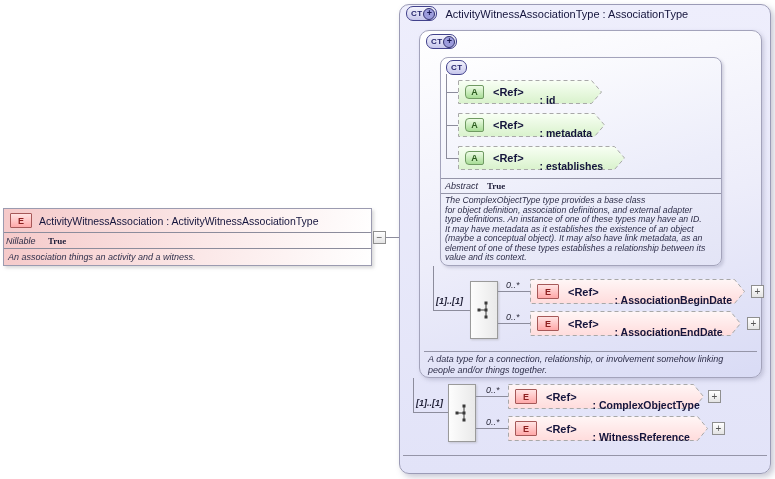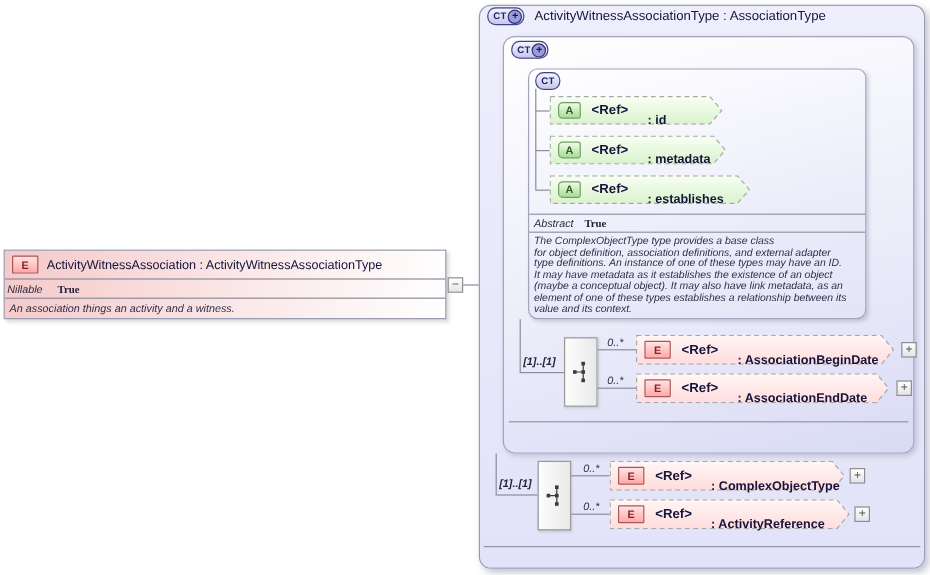--- a/index.html
+++ b/index.html
@@ -217,20 +217,22 @@
       </svg>
     <div class="content">
       <span class="eicon">E</span>
       <span class="ref">&lt;Ref&gt;</span>
       <span class="nm">: AssociationEndDate</span>
     </div>
   </div>
   <div class="xbox" style="left:747px;top:317px">+</div>
 
   <div class="hline" style="left:424px;top:351px;width:333px"></div>
+  <div class="abs ann" style="left:428px;top:354px;width:330px">A data type for a connection, relationship, or involvement somehow linking
+people and/or things together.</div>
 
   <div class="vline" style="left:413px;top:378px;height:34px"></div>
   <div class="hline" style="left:413px;top:412px;width:35px;background:#8c8c9c"></div>
   <span class="abs card" style="left:416px;top:398px">[1]..[1]</span>
   <div class="seqbox" style="left:448px;top:384px">
     <svg width="26" height="56" viewBox="0 0 26 56">
       <line x1="8" y1="28" x2="15" y2="28" stroke="#3a3a3a"></line>
       <line x1="15" y1="21" x2="15" y2="35" stroke="#3a3a3a"></line>
       <rect x="6.5" y="26.5" width="3" height="3" fill="#3a3a3a"></rect>
       <rect x="13.5" y="19.5" width="3" height="3" fill="#3a3a3a"></rect>
@@ -255,21 +257,21 @@
   </div>
   <div class="xbox" style="left:708px;top:390px">+</div>
 
   <div class="arrow" style="left:508px;top:416px;width:200px;height:25px">
     <svg width="200" height="25">
         <path d="M0.5 0.5 L189.5 0.5 L199.5 12.5 L189.5 24.5 L0.5 24.5 Z" fill="url(#gradPink)" stroke="#a8a8a8" stroke-dasharray="4 3"></path>
       </svg>
     <div class="content">
       <span class="eicon">E</span>
       <span class="ref">&lt;Ref&gt;</span>
-      <span class="nm">: ActivityReference</span>
+      <span class="nm">: WitnessReference</span>
     </div>
   </div>
   <div class="xbox" style="left:712px;top:422px">+</div>
 
   <div class="hline" style="left:403px;top:455px;width:364px"></div>
 
   <div class="box elembox">
     <div class="hdr" style="left:6px;top:4px;gap:7px">
       <span class="eicon">E</span>
       <span class="title-sm">ActivityWitnessAssociation : ActivityWitnessAssociationType</span>

